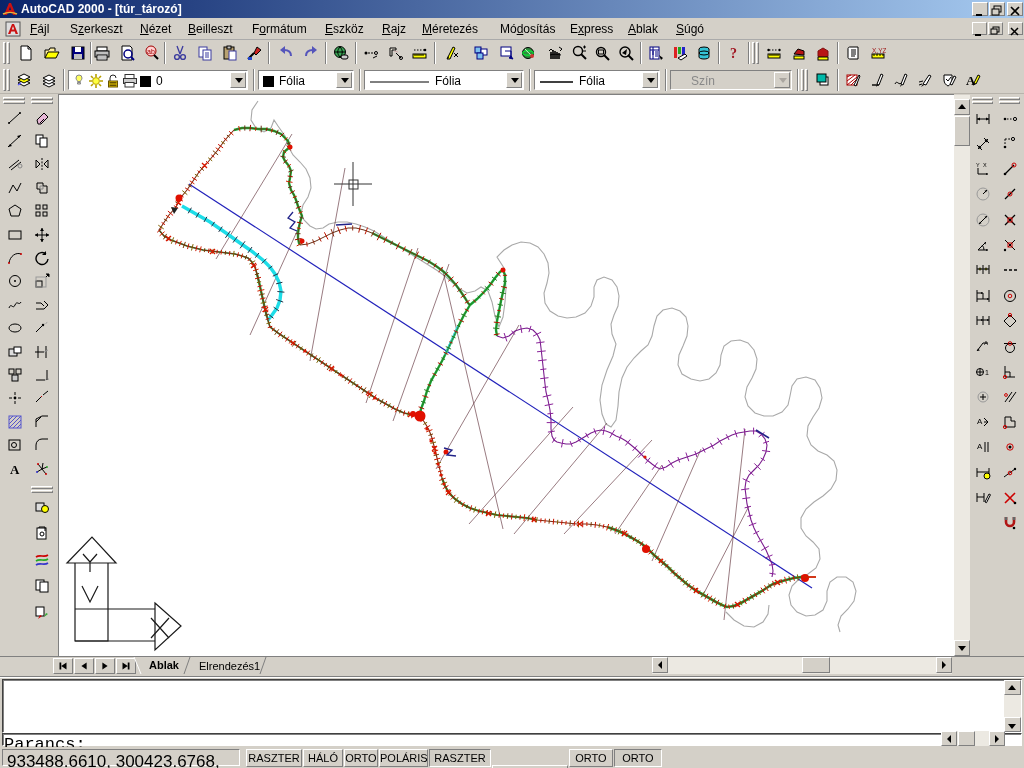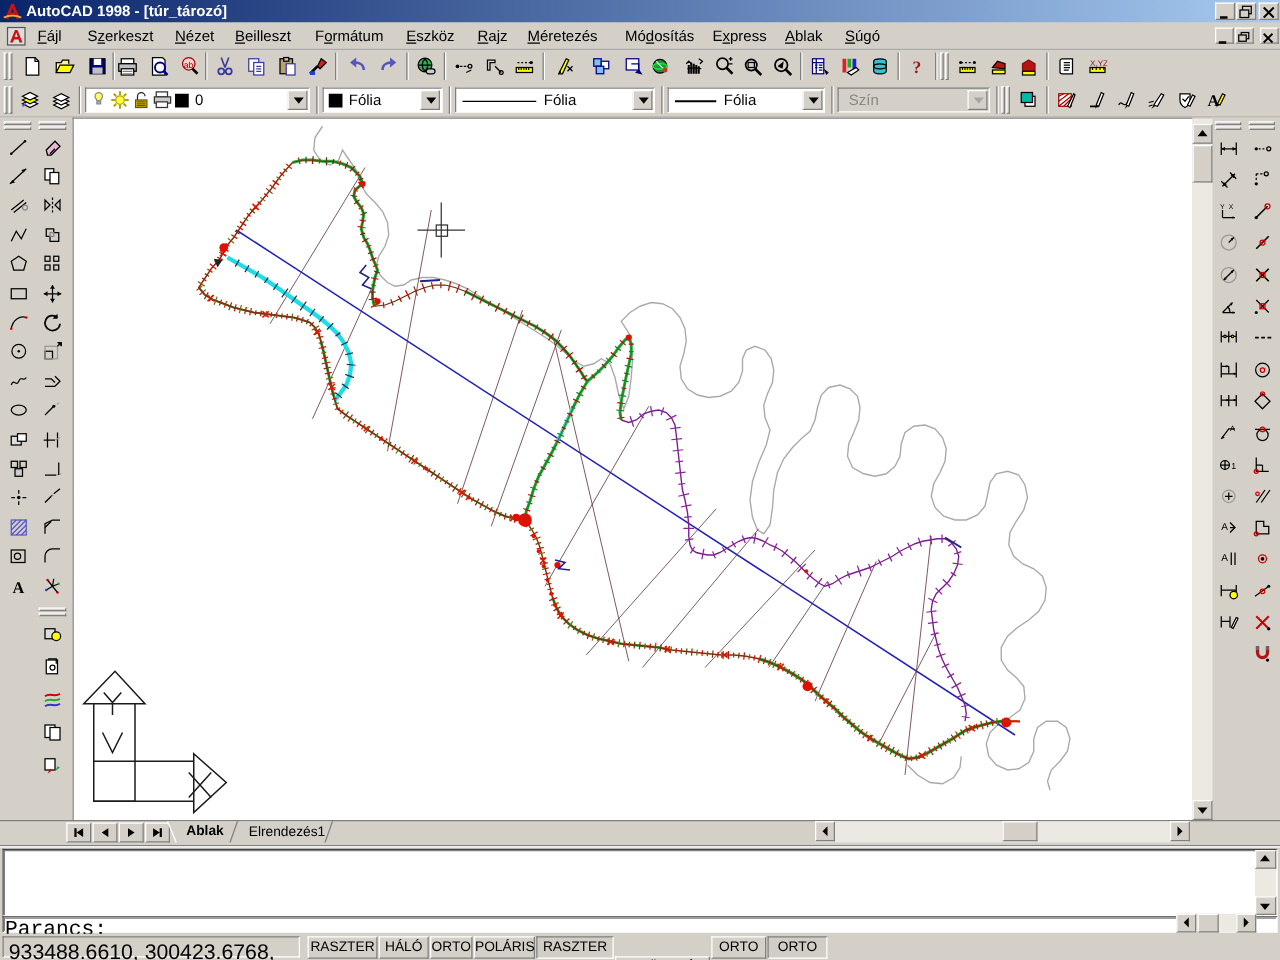--- a/index.html
+++ b/index.html
@@ -11,21 +11,21 @@
 .sbbtn{position:absolute;height:18px;font-size:11px;color:#000;text-align:center;border:1px solid;border-color:#ffffff #808080 #808080 #ffffff;padding-top:2px}
 .sbbtn.dn{border-color:#808080 #ffffff #ffffff #808080;background:#d0cdc5}
 u{text-decoration:underline}
 </style></head><body>
 <div style="position:absolute;left:0;top:0;width:1024px;height:18px;background:linear-gradient(to right,#0a246a,#a6caf0)">
 <svg width="16" height="16" viewBox="0 0 16 16" style="position:absolute;left:2px;top:1px">
       <path d="M2 14L7 2h2l5 12h-3l-1-3H6l-1 3z" fill="#cc1111"></path>
       <path d="M6.8 9h2.4L8 5.5z" fill="#0a246a"></path>
       <path d="M1 13c4-2 10-2 14 0" stroke="#e8b23a" fill="none" stroke-width="1.5"></path>
     </svg>
-<span style="position:absolute;left:21px;top:2px;font-weight:bold;font-size:12px;color:#fff">AutoCAD 1998 - [túr_tározó]</span>
+<span style="position:absolute;left:21px;top:2px;font-weight:bold;font-size:12px;color:#fff">AutoCAD 2000 - [túr_tározó]</span>
 <div class="tb" style="left:972px;top:2px;width:16px;height:14px"><svg width="14" height="12">
         <path d="M3 9h6v2H3z" fill="#000"></path>
       </svg></div>
 <div class="tb" style="left:989px;top:2px;width:16px;height:14px"><svg width="14" height="12">
         <rect x="4" y="1" width="7" height="6" fill="none" stroke="#000"></rect>
         <rect x="2" y="4" width="7" height="6" fill="#d4d0c8" stroke="#000"></rect>
       </svg></div>
 <div class="tb" style="left:1007px;top:2px;width:16px;height:14px"><svg width="14" height="12">
         <path d="M3 2l8 8M11 2l-8 8" stroke="#000" stroke-width="1.6"></path>
       </svg></div>
@@ -365,21 +365,21 @@
 <div class="sunk" style="left:534px;top:70px;width:126px;height:20px;background:#fff">
     <div style="position:absolute;left:2px;top:1px;right:20px;height:16px;white-space:nowrap;overflow:hidden"><svg width="38" height="14" style="vertical-align:-3px">
         <line x1="3" y1="7" x2="36" y2="7" stroke="#000" stroke-width="1.5"></line>
       </svg><span style="font-size:12px;margin-left:4px;vertical-align:1px">Fólia</span></div>
     <div class="tb" style="right:1px;top:1px;width:16px;height:16px"><svg width="16" height="14" viewBox="0 0 16 14">
         <path d="M4 5h8l-4 5z" fill="#000"></path>
       </svg></div>
   </div>
 <div style="position:absolute;left:665px;top:69px;width:2px;height:22px;border-left:1px solid #808080;border-right:1px solid #ffffff"></div>
 <div class="sunk" style="left:670px;top:70px;width:122px;height:20px;background:#d4d0c8">
-    <div style="position:absolute;left:2px;top:1px;right:20px;height:16px;white-space:nowrap;overflow:hidden"><span style="font-size:12px;margin-left:6px;color:#888;vertical-align:1px">Szín</span></div>
+    <div style="position:absolute;left:2px;top:1px;right:20px;height:16px;white-space:nowrap;overflow:hidden"><span style="font-size:12px;margin-left:18px;color:#888;vertical-align:1px">Szín</span></div>
     <div class="tb" style="right:1px;top:1px;width:16px;height:16px"><svg width="16" height="14" viewBox="0 0 16 14">
         <path d="M4 5h8l-4 5z" fill="#aaa6a0"></path>
       </svg></div>
   </div>
 <div style="position:absolute;left:797px;top:69px;width:2px;height:22px;border-left:1px solid #808080;border-right:1px solid #ffffff"></div>
 <div style="position:absolute;left:801px;top:69px;width:3px;height:22px;border:1px solid;border-color:#ffffff #808080 #808080 #ffffff"></div>
 <div style="position:absolute;left:805px;top:69px;width:3px;height:22px;border:1px solid;border-color:#ffffff #808080 #808080 #ffffff"></div>
 <div class="fb" style="left:812px;top:69px;width:23px;height:22px">
     <div style="position:absolute;left:3px;top:3px;width:16px;height:16px"><svg width="16" height="16" viewBox="0 0 16 16">
         <rect x="5" y="5" width="8" height="8" fill="#fff" stroke="#000"></rect>

